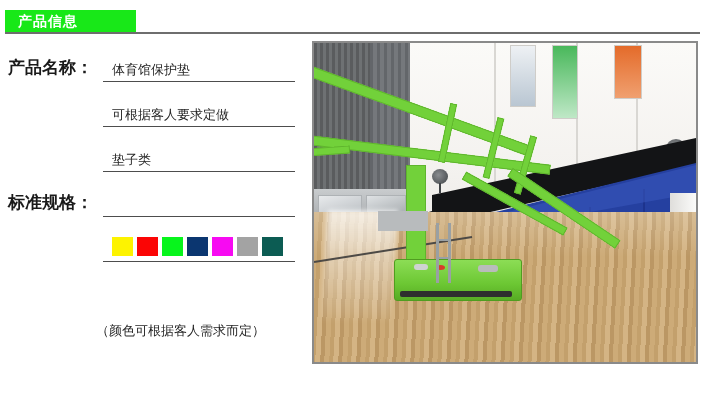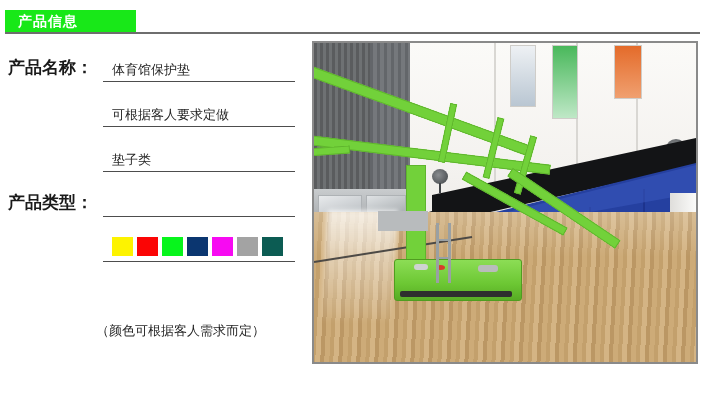--- a/index.html
+++ b/index.html
@@ -287,21 +287,21 @@
       <span class="spec-value">可根据客人要求定做</span>
       <span class="spec-underline"></span>
     </div>
 
     <div class="spec-row">
       <span class="spec-value">垫子类</span>
       <span class="spec-underline"></span>
     </div>
 
     <div class="spec-row">
-      <span class="spec-label">产品类型：</span>
+      <span class="spec-label">标准规格：</span>
       <span class="spec-underline"></span>
     </div>
 
     <div class="spec-row">
       <span class="swatch-row" id="swatch-row">
           <span class="swatch" style="background: rgb(253, 243, 0);"></span>
           <span class="swatch" style="background: rgb(251, 5, 5);"></span>
           <span class="swatch" style="background: rgb(7, 245, 28);"></span>
           <span class="swatch" style="background: rgb(11, 54, 112);"></span>
           <span class="swatch" style="background: rgb(247, 10, 242);"></span>

